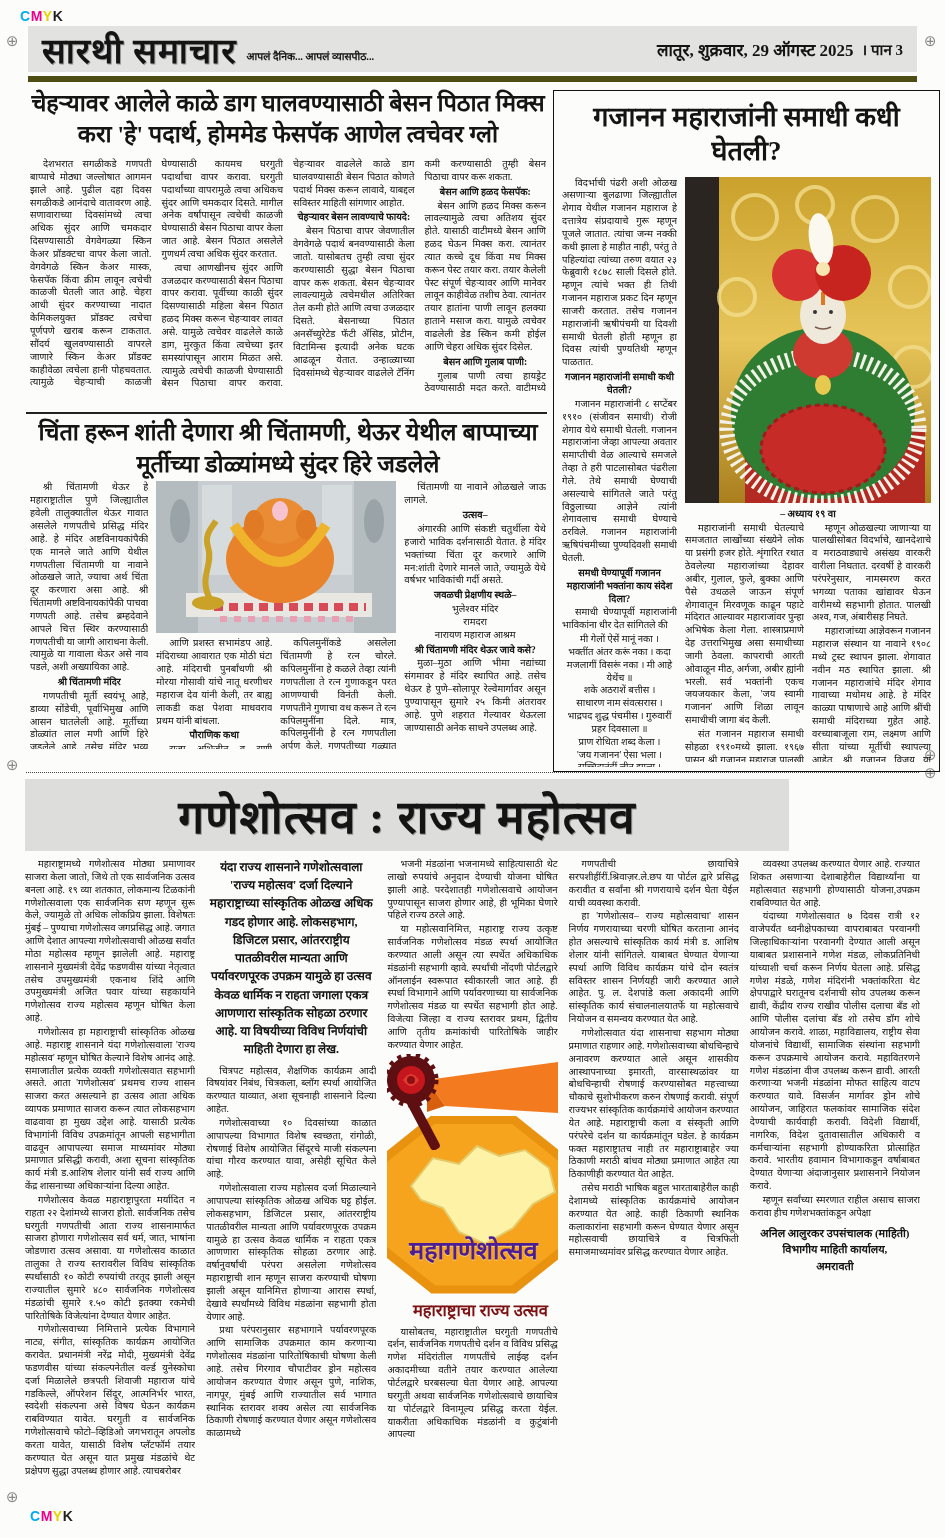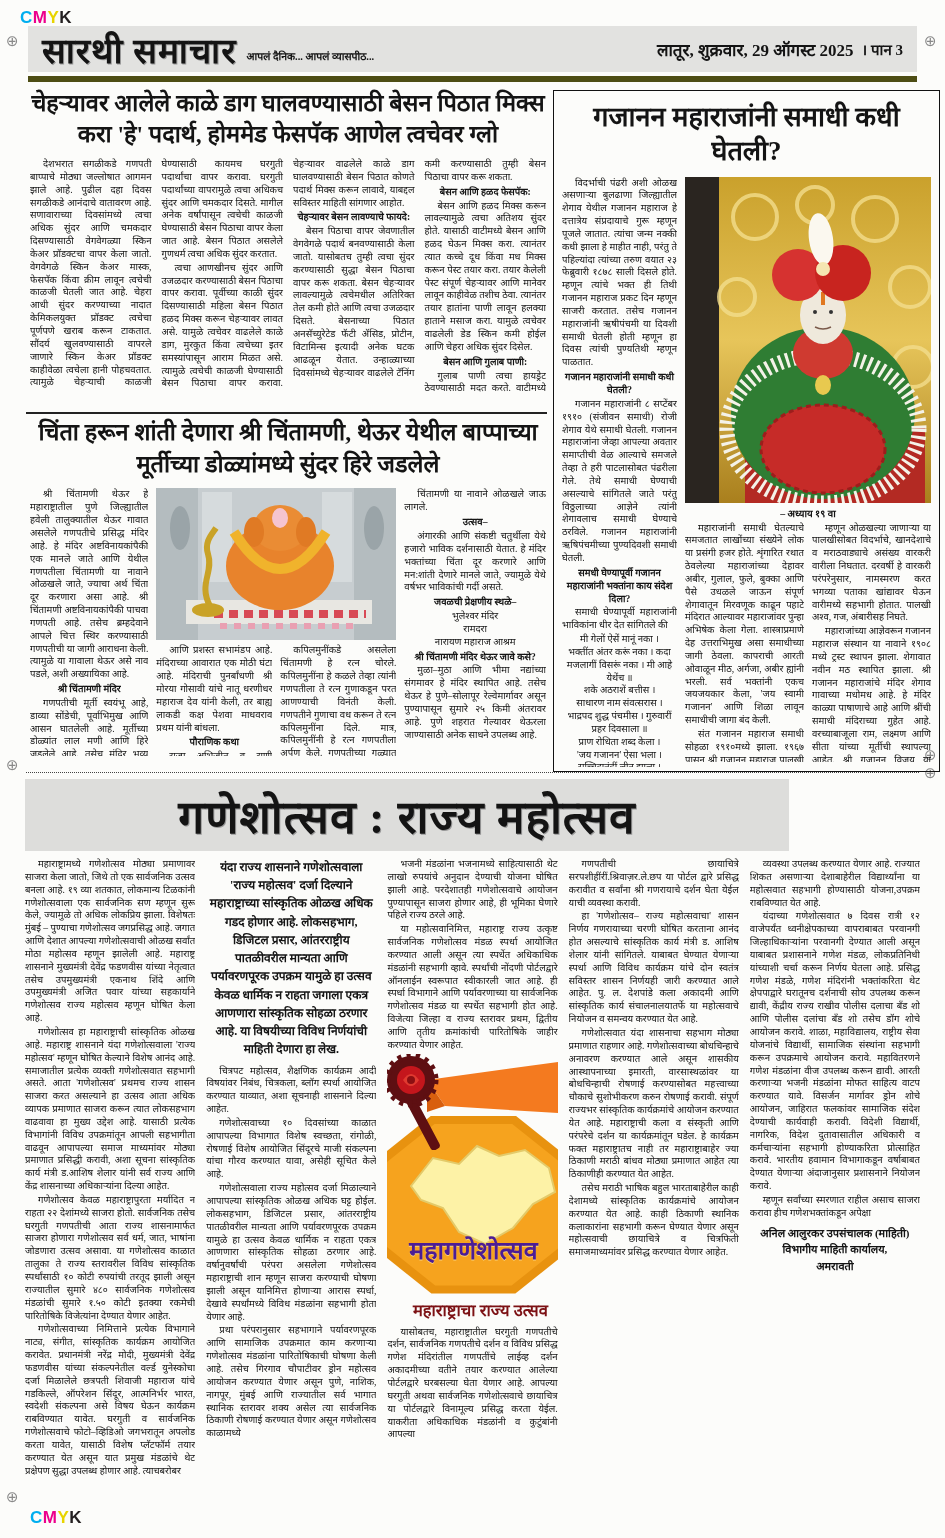--- a/index.html
+++ b/index.html
@@ -1,19 +1,19 @@
 <!DOCTYPE html>
 <html><head>
 <meta charset="utf-8">
 <style>
   html,body{margin:0;padding:0;background:#e8e8e4;}
   .page{position:relative;width:945px;height:1538px;background:#fcfcfa;overflow:hidden;
         font-family:"Liberation Serif","DejaVu Serif",serif;color:#141414;}
   .regmark{position:absolute;color:#8a8a8a;font-size:15px;font-family:"DejaVu Sans",sans-serif;}
-  .cmyk{position:absolute;font-family:"Liberation Sans",sans-serif;font-weight:bold;font-size:17px;letter-spacing:0.5px;}
+  .cmyk{position:absolute;font-family:"Liberation Sans",sans-serif;font-weight:bold;font-size:14px;letter-spacing:0.5px;}
   .cmyk .c{color:#00aeef}.cmyk .m{color:#ec008c}.cmyk .y{color:#e8d400}.cmyk .k{color:#231f20}
   
   .masthead{position:absolute;left:28px;top:26px;width:889px;height:46px;background:#e2e2e0;
             display:flex;align-items:center;padding:0 14px;box-sizing:border-box;}
   .mast-title{font-size:35px;font-weight:800;letter-spacing:1px;text-shadow:1px 1px 0 #9a9a9a;}
   .mast-tagline{font-size:10.5px;font-weight:bold;margin-left:10px;margin-top:14px;}
   .mast-date{margin-left:auto;font-size:17px;font-weight:800;}
   .mast-page{font-size:15px;font-weight:700;margin-left:8px;}
   .olive-rule{position:absolute;left:28px;top:76px;width:889px;height:6px;background:#4d4d14;}
   
@@ -33,21 +33,21 @@
   .a2 .row{display:flex;gap:8px;margin-top:8px;}
   .a2 .c1{width:118px;height:590px;}
   .a2 .right{width:246px;}
   .a2 .caption{font-weight:bold;text-align:center;font-size:9.8px;margin:4px 0 2px 0;}
   .a2 .lower{display:flex;gap:8px;}
   .a2 .c2,.a2 .c3{width:119px;height:240px;}
   
   .rule-thin{position:absolute;left:26px;top:412px;width:521px;height:1.5px;background:#222;}
   .a3{position:absolute;left:30px;top:417px;width:516px;}
   .a3 .headline{font-size:23.5px;font-weight:800;text-align:center;line-height:1.35;}
-  .a3 .bodyrow{display:flex;gap:8px;margin-top:8px;height:268px;}
+  .a3 .bodyrow{display:flex;gap:8px;margin-top:1px;height:268px;}
   .a3 .c1{width:122px;}
   .a3 .mid{width:240px;display:flex;flex-direction:column;}
   .a3 .under{display:flex;gap:8px;margin-top:4px;flex:1;overflow:hidden;}
   .a3 .u1,.a3 .u2{width:116px;}
   .a3 .c4{width:146px;}
   .dotted-rule{position:absolute;left:26px;top:772px;width:893px;border-top:1.6px dotted #444;}
   
   .band{position:absolute;left:25px;top:779px;width:764px;height:72px;background:#dddddb;
         display:flex;align-items:center;justify-content:center;}
   .band .headline{font-size:46px;font-weight:800;letter-spacing:1px;text-shadow:1px 1px 0 #999;}

